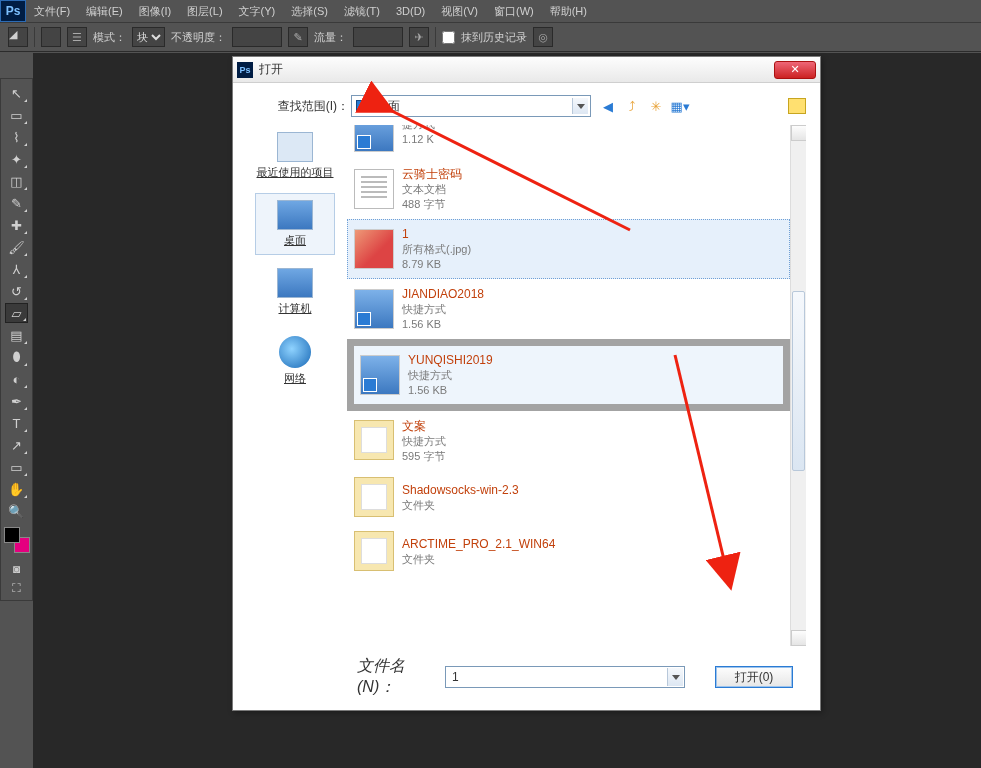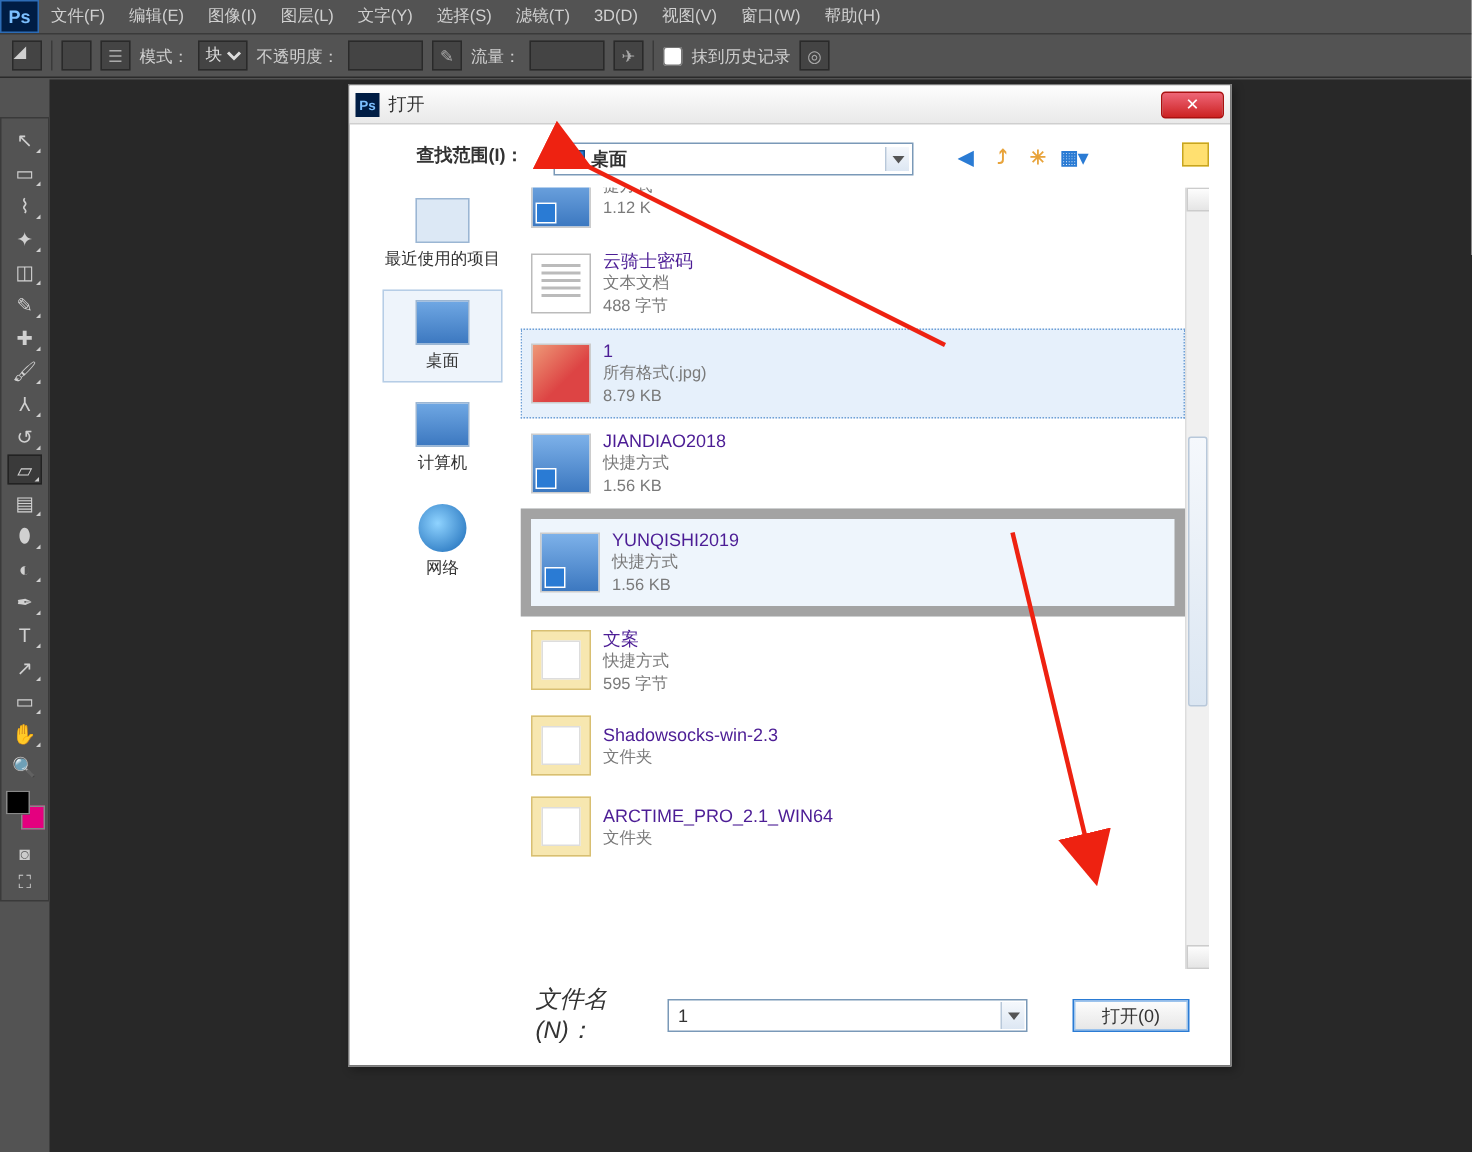--- a/index.html
+++ b/index.html
@@ -35,32 +35,32 @@
 
   
   .dialog { position:absolute; left:232px; top:56px; width:589px; height:655px; background:#fff; border:1px solid #7a7a7a; box-shadow:2px 2px 6px rgba(0,0,0,.3); display:flex; flex-direction:column;}
   .titlebar { height:26px; background:linear-gradient(#fdfdfd,#e9e9e9); border-bottom:1px solid #cfcfcf; display:flex; align-items:center; padding:0 4px; font-size:12px; color:#333;}
   .titlebar .ps-ico { width:16px;height:16px;background:#001d44;color:#7cc0ff;font-size:9px;display:flex;align-items:center;justify-content:center;margin-right:6px;font-weight:bold;}
   .titlebar .spacer { flex:1;}
   .closebtn { width:42px; height:18px; background:linear-gradient(#e67,#c22); border:1px solid #a11; border-radius:3px; color:#fff; display:flex; align-items:center; justify-content:center; font-size:11px; cursor:default;}
 
   .dlg-body { flex:1; padding:12px 14px 8px 14px; font-size:12px; color:#333; display:flex; flex-direction:column;}
 
-  .lookin-row { display:flex; align-items:flex-start; gap:20px; margin-bottom:8px; padding-left:16px;font-weight:bold;}
+  .lookin-row { display:flex; align-items:center; gap:2px; margin-bottom:8px; padding-left:16px;}
   .lookin-row label { width:86px; text-align:right; }
   .lookin-select { flex:0 0 240px; height:22px; border:1px solid #7a99b8; background:#fff; display:flex; align-items:center; padding:0 4px; gap:4px; position:relative;}
   .lookin-select .mon-ico { width:16px;height:12px;background:#2a7bd4;border:1px solid #134a85;}
   .lookin-select .dd { position:absolute; right:2px; top:2px; bottom:2px; width:16px; background:linear-gradient(#f5f8fc,#dde7f3); border-left:1px solid #b8c8da; display:flex;align-items:center;justify-content:center;}
   .lookin-select .dd::after { content:""; border-left:4px solid transparent;border-right:4px solid transparent;border-top:5px solid #555;}
   .nav-icons { display:flex; gap:6px; margin-left:6px;}
   .nav-icons .ico { width:18px; height:18px; display:flex; align-items:center; justify-content:center; font-size:13px;}
   .star { margin-left:auto; width:18px;height:16px; background:#ffe070; border:1px solid #c7a520;}
 
   .browser { flex:1; display:flex; gap:4px; min-height:0;}
-  .places { width:96px; display:flex; flex-direction:column; align-items:center; gap:6px; padding-top:0;}
+  .places { width:96px; display:flex; flex-direction:column; align-items:center; gap:6px; padding-top:0;text-decoration:underline;}
   .place { width:80px; display:flex; flex-direction:column; align-items:center; gap:3px; padding:6px 0; border:1px solid transparent;}
   .place.selected { background:#eef4fb; border:1px solid #b6cde6;}
   .place .pic { width:36px; height:30px; background:#dce8f5; border:1px solid #9bb6d3; position:relative;}
   .place .pic.mon { background:linear-gradient(#6fa7e3,#3c78c0); }
   .place .pic.folder { background:#f7e7b0; border-color:#d8bf72;}
   .place .pic.globe { background:radial-gradient(circle at 40% 40%, #8fd3ff,#1767b5); border-radius:50%; border:none; width:32px;height:32px;}
   .place span { font-size:11px; color:#333;}
 
   .filelist { flex:1; border-left:0; position:relative; overflow:hidden;}
   .filelist-inner { position:absolute; inset:0 16px 0 0; overflow:hidden;}
@@ -69,21 +69,21 @@
   .file.hover { background:#eef5fc; border:7px solid #a3a3a3;}
   .file .thumb { width:40px; height:40px; background:#eee; border:1px solid #ccc; flex-shrink:0; position:relative;}
   .file .thumb.mon { background:linear-gradient(#7db1e9,#3c78c0);}
   .file .thumb.mon::after{content:"";position:absolute;left:2px;bottom:2px;width:12px;height:12px;background:#2a7bd4;border:1px solid #fff;}
   .file .thumb.txt { background:#fff; border:1px solid #bbb;}
   .file .thumb.txt::before{content:"";position:absolute;left:6px;top:6px;right:6px;height:2px;background:#bbb;box-shadow:0 5px 0 #bbb,0 10px 0 #bbb,0 15px 0 #bbb,0 20px 0 #bbb;}
   .file .thumb.img { background:#e66; background:linear-gradient(135deg,#e97,#d44 60%);}
   .file .thumb.folder { background:#f7e7b0; border:1px solid #d8bf72;}
   .file .thumb.folder::before{content:"";position:absolute;inset:6px;background:#fff;border:1px solid #ddd;}
   .file .meta { display:flex; flex-direction:column; line-height:1.35;}
-  .file .meta .name { color:#4c1d95; font-size:12px;}
+  .file .meta .name { color:#c2410c; font-size:12px;}
   .file .meta .sub { color:#7a7a7a; font-size:11px;}
   .vscroll { position:absolute; right:0; top:0; bottom:0; width:16px; background:#f0f0f0; border-left:1px solid #ddd;}
   .vscroll .btn { height:16px; background:linear-gradient(#fdfdfd,#e5e5e5); border:1px solid #ccc; display:flex;align-items:center;justify-content:center;font-size:9px;color:#666;}
   .vscroll .track { position:absolute; top:16px; bottom:16px; left:0; right:0;}
   .vscroll .thumb { position:absolute; left:1px; right:1px; top:150px; height:180px; background:linear-gradient(#f5f8fc,#dbe6f2); border:1px solid #b8c8da; border-radius:2px;}
   .vscroll .btn.bottom { position:absolute; bottom:0; left:0; right:0;}
 
   .bottom-fields { padding:10px 0 4px 110px; display:flex; flex-direction:column; gap:8px;}
   .field-row { display:flex; align-items:center; gap:8px;}
   .field-row label { width:80px; font-size:16px;font-style:italic;}

